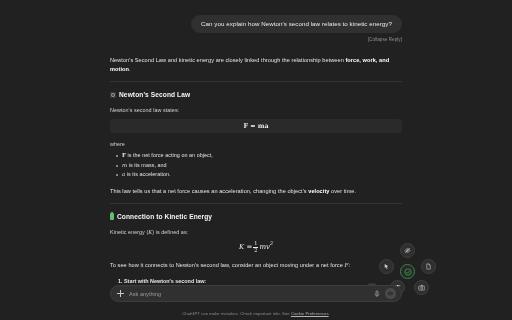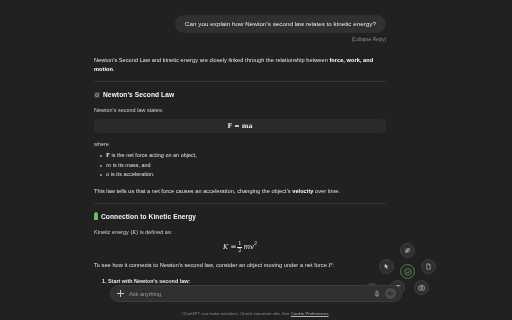--- a/index.html
+++ b/index.html
@@ -12,21 +12,21 @@
   #app {
     position: relative;
     width: 512px; height: 320px;
     background: #212121;
     color: #ececec;
   }
 
   
   .convo {
     position: absolute;
-    left: 94px; top: 0; width: 292px; height: 320px;
+    left: 110px; top: 0; width: 292px; height: 320px;
     overflow: hidden;
   }
 
   
   .user-row { display: flex; justify-content: flex-end; padding-top: 15px; }
   .user-bubble {
     background: #303030;
     border-radius: 16px;
     padding: 4px 10px 5px 10px;
     font-size: 6.2px;

